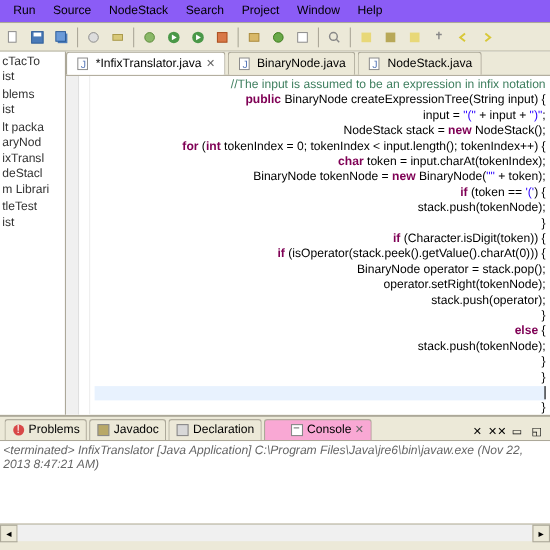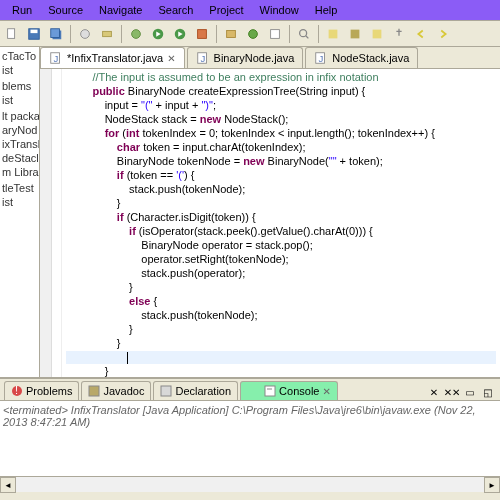--- a/index.html
+++ b/index.html
@@ -3,55 +3,55 @@
 <meta charset="utf-8">
 <style>
 * { margin: 0; padding: 0; box-sizing: border-box; font-family: Tahoma, sans-serif; font-size: 11px; }
 body { background: #ece9d8; width: 500px; height: 500px; overflow: hidden; }
 .menubar { display: flex; background: #8b5cf6; border-bottom: 1px solid #aca899; padding: 2px 4px; }
 .menubar span { padding: 2px 8px; cursor: default; }
 .toolbar { display: flex; align-items: center; background: #ece9d8; border-bottom: 1px solid #aca899; padding: 2px; gap: 2px; height: 26px; }
 .tbtn { width: 20px; height: 20px; display: inline-flex; align-items: center; justify-content: center; border: 1px solid transparent; }
 .tsep { width: 1px; height: 18px; background: #aca899; margin: 0 2px; }
 .main { display: flex; height: 330px; }
-.sidebar { width: 40px; background: #fff; border-right: 1px solid #aca899; font-size: 10px; padding: 2px; overflow: hidden; }
+.sidebar { width: 60px; background: #fff; border-right: 1px solid #aca899; font-size: 10px; padding: 2px; overflow: hidden; }
 .sidebar div { padding: 1px 0; white-space: nowrap; color: #333; }
 .ed-area { flex: 1; display: flex; flex-direction: column; background: #fff; }
 .tabs { display: flex; background: #ece9d8; border-bottom: 1px solid #aca899; height: 22px; align-items: flex-end; }
 .tab { padding: 3px 8px; background: #ece9d8; border: 1px solid #aca899; border-bottom: none; margin-right: 2px; border-radius: 3px 3px 0 0; display: flex; align-items: center; gap: 4px; font-size: 10px; }
 .tab.active { background: #fff; }
 .ticon { width: 14px; height: 14px; }
 .close-x { color: #666; font-size: 10px; }
-.editor { flex: 1; display: flex; overflow: hidden; }
+.editor { flex: 1; display: flex; overflow: hidden; text-align: right; }
 .gutter { width: 12px; background: #f0f0f0; border-right: 1px solid #ddd; }
 .fold { width: 10px; background: #fff; border-right: 1px solid #eee; }
 .code { flex: 1; font-family: "Courier New", monospace; font-size: 11px; line-height: 13px; padding: 2px 4px; white-space: pre; overflow: hidden; }
 .cm { color: #3f7f5f; }
 .kw { color: #7f0055; font-weight: bold; }
 .str { color: #2a00ff; }
 .cur-line { background: #e8f2fe; display: inline-block; width: 100%; }
 .cursor { border-left: 1px solid #000; display: inline-block; height: 12px; vertical-align: middle; }
 .bottom { height: 115px; border-top: 2px solid #aca899; display: flex; flex-direction: column; }
 .btabs { display: flex; background: #ece9d8; border-bottom: 1px solid #aca899; height: 22px; align-items: flex-end; padding-left: 4px; }
 .btab { padding: 3px 6px; background: #ece9d8; border: 1px solid #aca899; border-bottom: none; margin-right: 2px; border-radius: 3px 3px 0 0; font-size: 10px; display: flex; align-items: center; gap: 3px; }
-.btab.active { background: #86efac; padding-left: 23px; }
+.btab.active { background: #f9a8d4; padding-left: 23px; }
 .btab-icons { margin-left: auto; display: flex; gap: 2px; padding-right: 4px; }
 .bicon { width: 16px; height: 16px; display: inline-flex; align-items: center; justify-content: center; font-size: 10px; }
 .console { flex: 1; background: #fff; padding: 3px; font-size: 10px; color: #666; font-style: italic; }
 .scrollbar-h { height: 16px; background: #ece9d8; border-top: 1px solid #aca899; display: flex; }
 .sb-arrow { width: 16px; height: 16px; background: #ece9d8; border: 1px solid #aca899; display: flex; align-items: center; justify-content: center; font-size: 8px; }
 .sb-track { flex: 1; background: #f0f0f0; }
 </style>
 </head>
 <body>
 
 <div class="menubar">
   <span>Run</span>
   <span>Source</span>
-  <span>Navigate</span>
+  <span>NodeStack</span>
   <span>Search</span>
   <span>Project</span>
   <span>Window</span>
   <span>Help</span>
 </div>
 
 <div class="toolbar">
   <span class="tbtn">
       <svg class="ticon" viewBox="0 0 16 16">
         <rect x="3" y="2" width="8" height="11" fill="#fff" stroke="#888"></rect>

